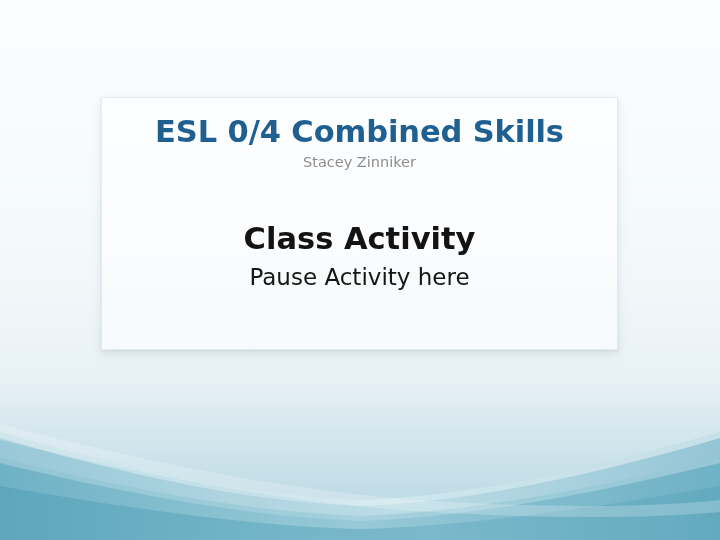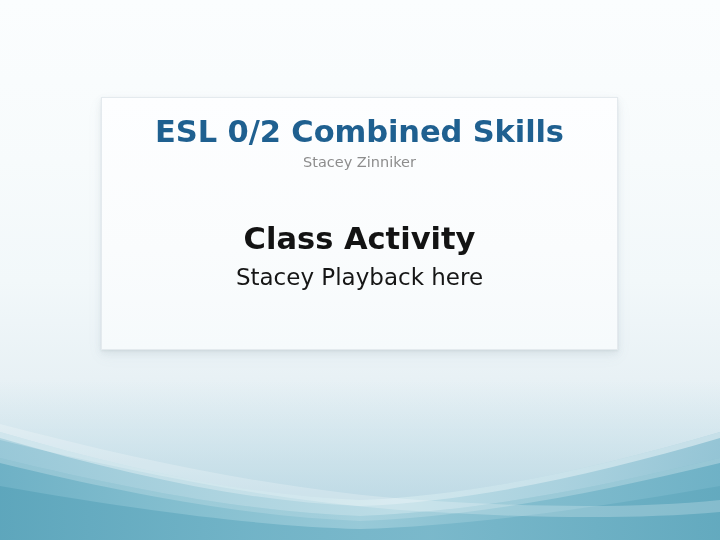--- a/index.html
+++ b/index.html
@@ -144,24 +144,24 @@
     <path d="M0,458 C 140,492 255,512 360,516 C 465,512 580,492 720,458 L720,463 C 580,497 465,517 360,521 C 255,517 140,497 0,463 Z" fill="url(#gHighlight)" opacity="0.45"></path>
 
     <path d="M0,486 C 150,512 260,526 360,529 C 460,526 570,512 720,486 L720,540 L0,540 Z" fill="url(#gWaveC)" opacity="0.9"></path>
 
     <path d="M0,424 C 160,466 300,492 420,500 C 540,508 640,508 720,500 L720,512 C 630,520 520,518 400,510 C 270,500 140,474 0,440 Z" fill="#ffffff" opacity="0.22"></path>
   </svg>
 
   <div class="content-card">
     <div class="text-stack">
 
-      <div class="title-line">ESL 0/2 Combined Skills</div>
+      <div class="title-line">ESL 0/4 Combined Skills</div>
 
       <div class="author-line">Stacey Zinniker</div>
 
       <div class="activity-line">Class Activity</div>
 
-      <div class="note-line">Stacey Playback here</div>
+      <div class="note-line">Pause Activity here</div>
 
     </div>
   </div>
 
 </div>
 
 </body></html>

